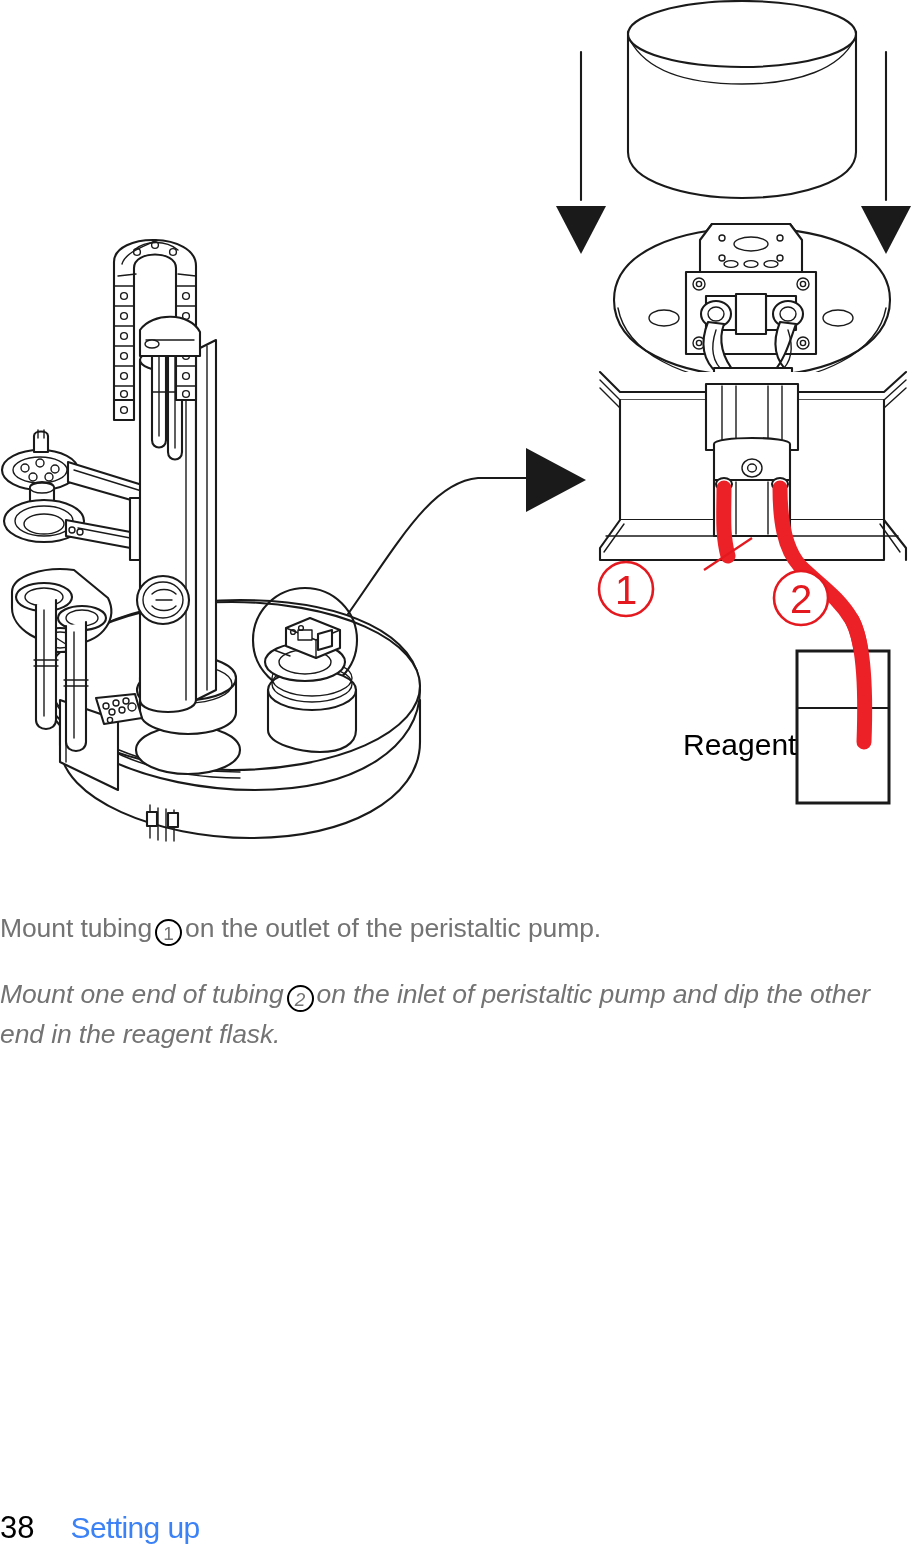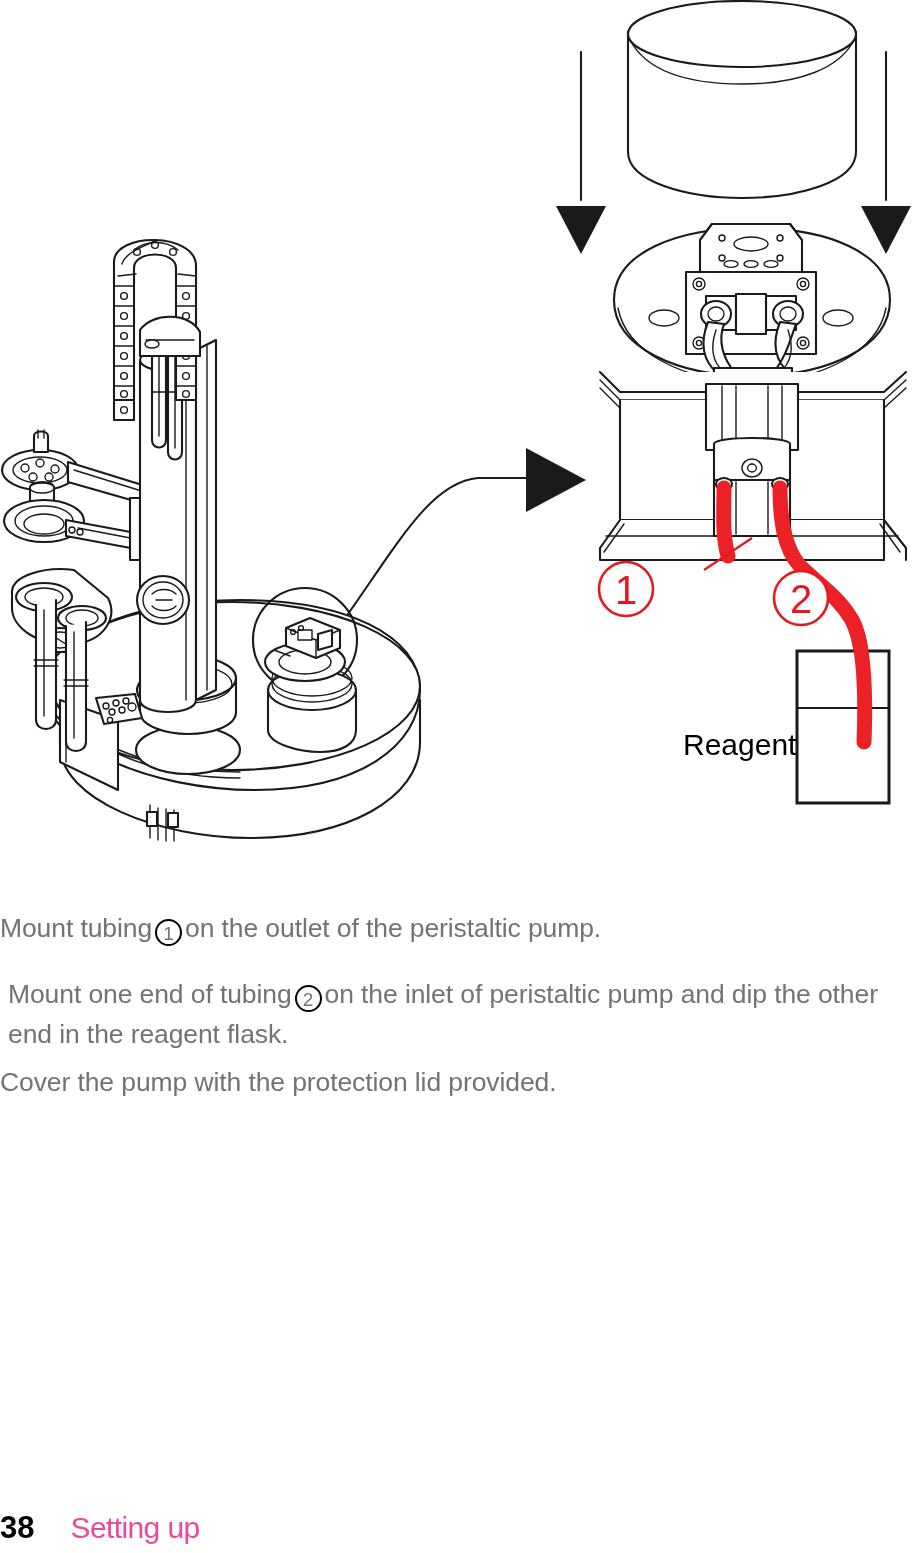--- a/index.html
+++ b/index.html
@@ -41,21 +41,21 @@
     top: 908px;
     width: 917px;
   }
   .para {
     font-size: 26.5px;
     line-height: 40px;
     color: #737373;
     letter-spacing: -0.1px;
   }
   .para.p1 { margin: 0 0 26px 0; }
-  .para.p2 { margin: 8px; }
+  .para.p2 { margin: 0; font-style: italic; }
   .para.p3 { margin: 0; }
 
   .inline-num {
     display: inline-block;
     width: 27px;
     height: 27px;
     line-height: 25px;
     border: 2.2px solid #000;
     border-radius: 50%;
     text-align: center;
@@ -70,27 +70,27 @@
     position: absolute;
     left: 0;
     bottom: 10px;
     width: 917px;
     height: 44px;
     display: flex;
     align-items: flex-end;
   }
   .footer-page-number {
     font-size: 31px;
-    font-weight: bold;
+    font-weight: normal;
     color: #000;
     line-height: 1;
   }
   .footer-section {
     font-size: 30px;
-    color: #ec4899;
+    color: #3b82f6;
     line-height: 1;
     margin-left: 36px;
     letter-spacing: -0.6px;
   }
 </style>
 </head>
 <body>
 
 <div class="page">
 
@@ -434,21 +434,20 @@
       </g>
     </svg>
   </div>
 
   <div class="body-text">
 
     <p class="para p1"><span>Mount tubing</span><span class="inline-num">1</span><span>on the outlet of the peristaltic pump.</span></p>
 
     <p class="para p2"><span>Mount one end of tubing</span><span class="inline-num">2</span><span>on the inlet of peristaltic pump and dip the other end in the reagent flask.</span></p>
 
-    <p class="para p3">Cover the pump with the protection lid provided.</p>
   </div>
 
   <div class="footer">
     <span class="footer-page-number">38</span>
     <span class="footer-section">Setting up</span>
   </div>
 
 </div>
 
 </body></html>

